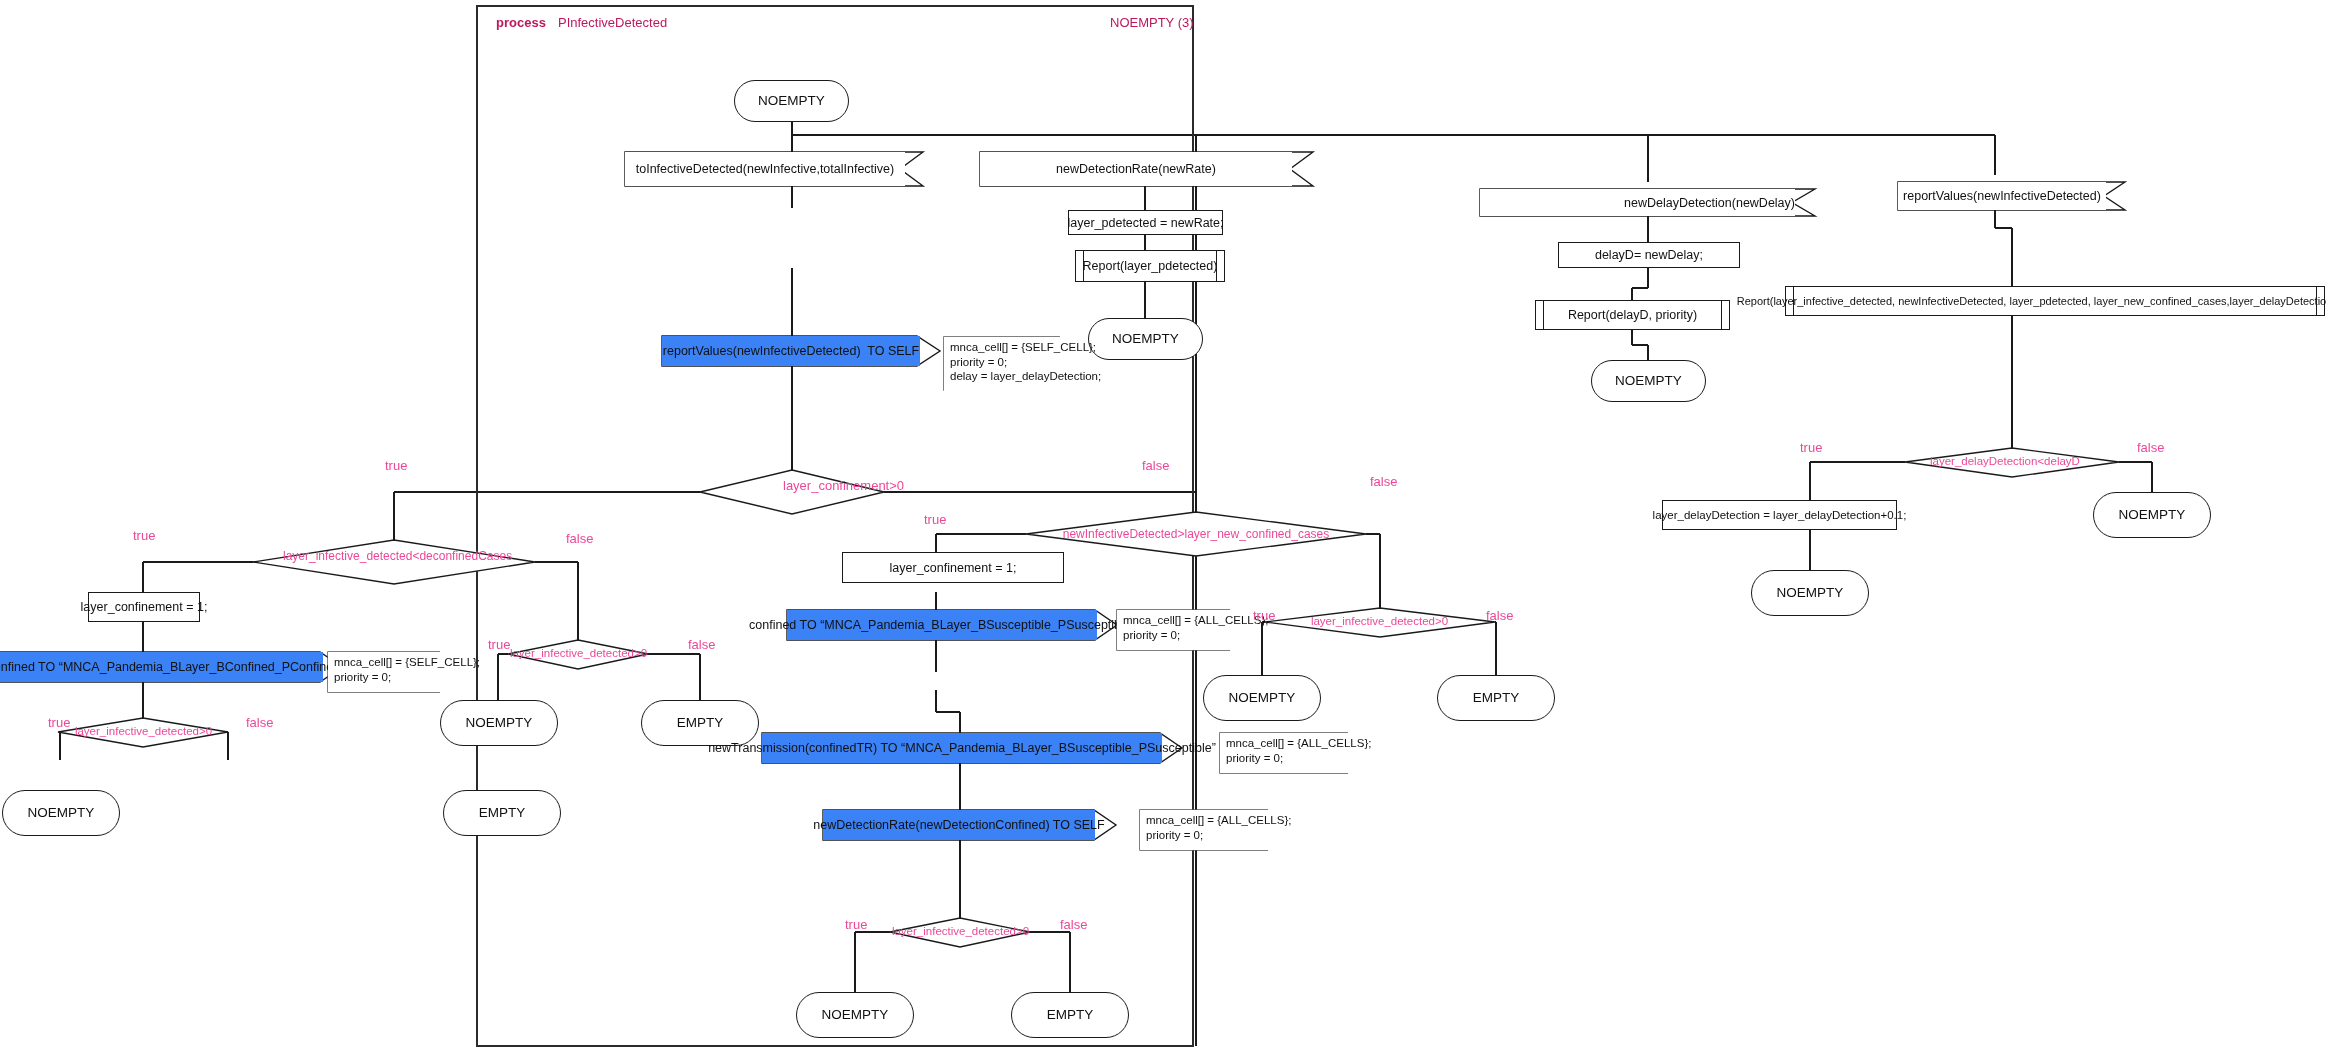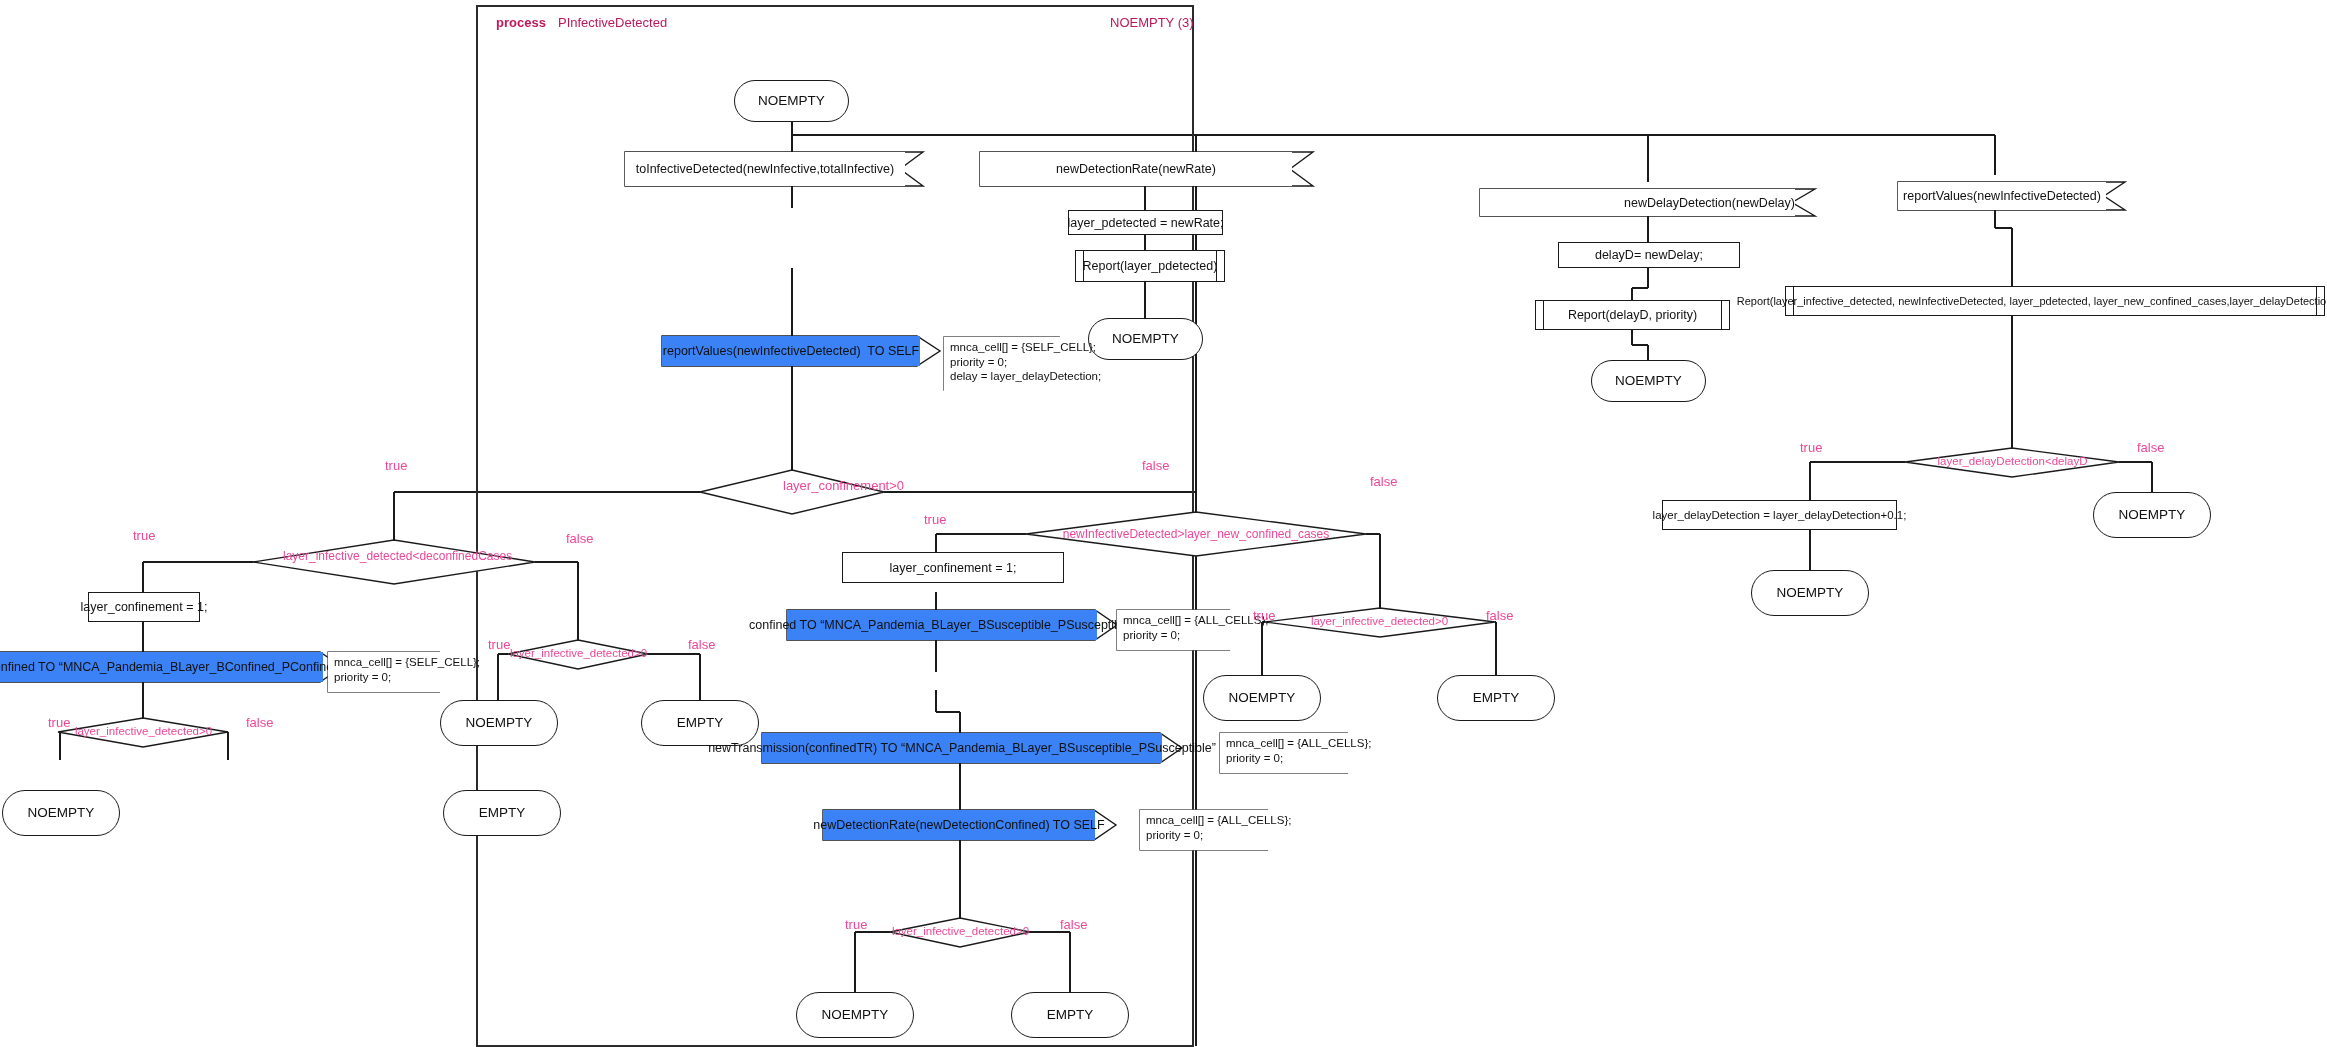--- a/index.html
+++ b/index.html
@@ -295,21 +295,21 @@
 priority = 0;</span>
     </div>
 
   <div class="lbl" style="left:735px;top:478px;width:115px;text-align:center;padding-left:48px;">layer_confinement&gt;0</div>
   <div class="lbl" style="left:283px;top:549px;width:222px;text-align:center;font-size:12px;">layer_infective_detected&lt;deconfinedCases</div>
   <div class="lbl" style="left:66px;top:724px;width:155px;text-align:center;font-size:11.5px;">layer_infective_detected&gt;0</div>
   <div class="lbl" style="left:501px;top:646px;width:155px;text-align:center;font-size:11.5px;">layer_infective_detected&gt;0</div>
   <div class="lbl" style="left:1046px;top:527px;width:300px;text-align:center;font-size:12px;">newInfectiveDetected&gt;layer_new_confined_cases</div>
   <div class="lbl" style="left:883px;top:924px;width:155px;text-align:center;font-size:11.5px;">layer_infective_detected&gt;0</div>
   <div class="lbl" style="left:1302px;top:614px;width:155px;text-align:center;font-size:11.5px;">layer_infective_detected&gt;0</div>
-  <div class="lbl" style="left:1930px;top:454px;width:165px;text-align:center;font-size:11.5px;">layer_delayDetection&lt;delayD</div>
+  <div class="lbl" style="left:1930px;top:454px;width:165px;text-align:left;font-size:11.5px;">layer_delayDetection&lt;delayD</div>
 
   <div class="lbl" style="left:385px;top:458px;">true</div>
   <div class="lbl" style="left:1142px;top:458px;">false</div>
 
   <div class="lbl" style="left:133px;top:528px;">true</div>
   <div class="lbl" style="left:566px;top:531px;">false</div>
 
   <div class="lbl" style="left:48px;top:715px;">true</div>
   <div class="lbl" style="left:246px;top:715px;">false</div>
 

